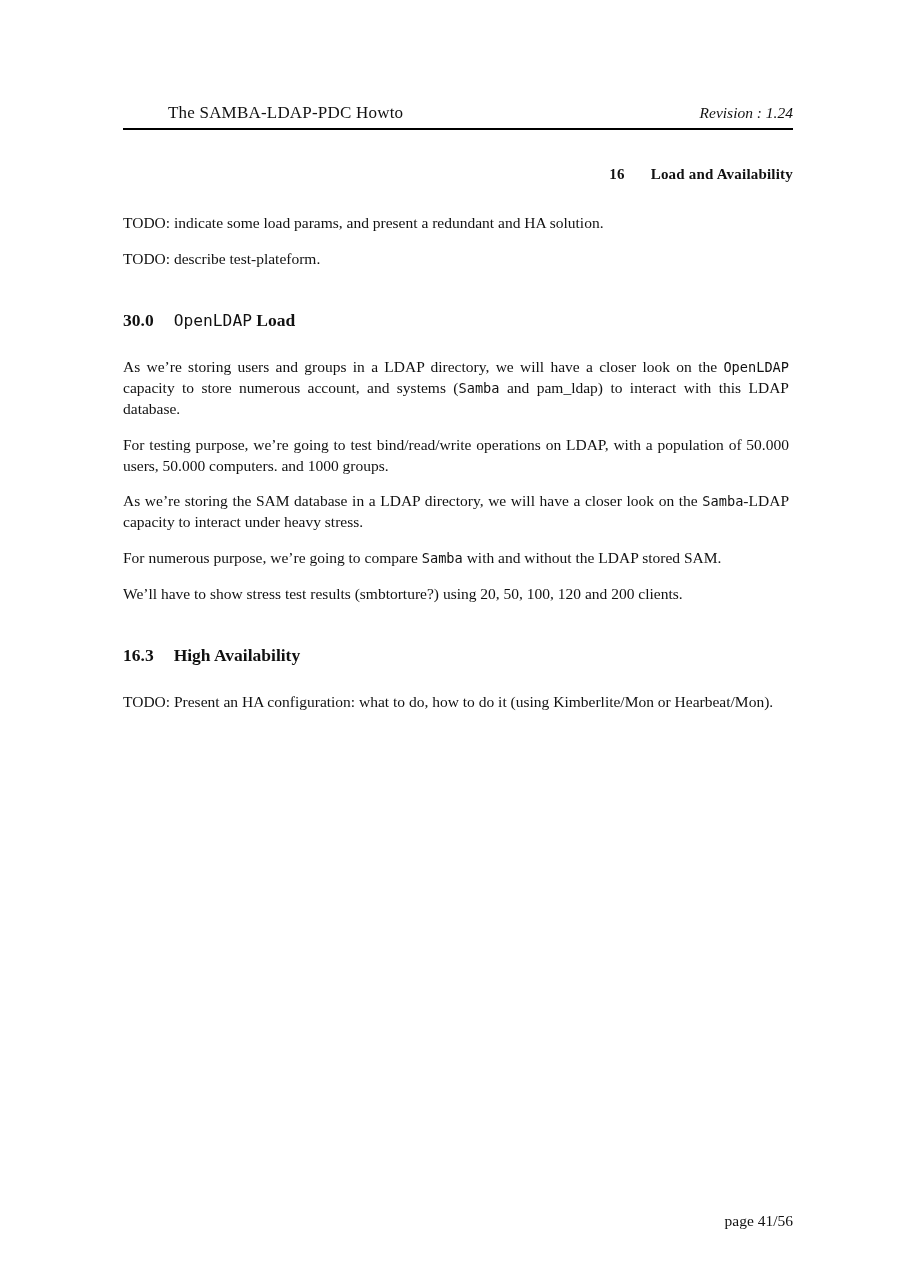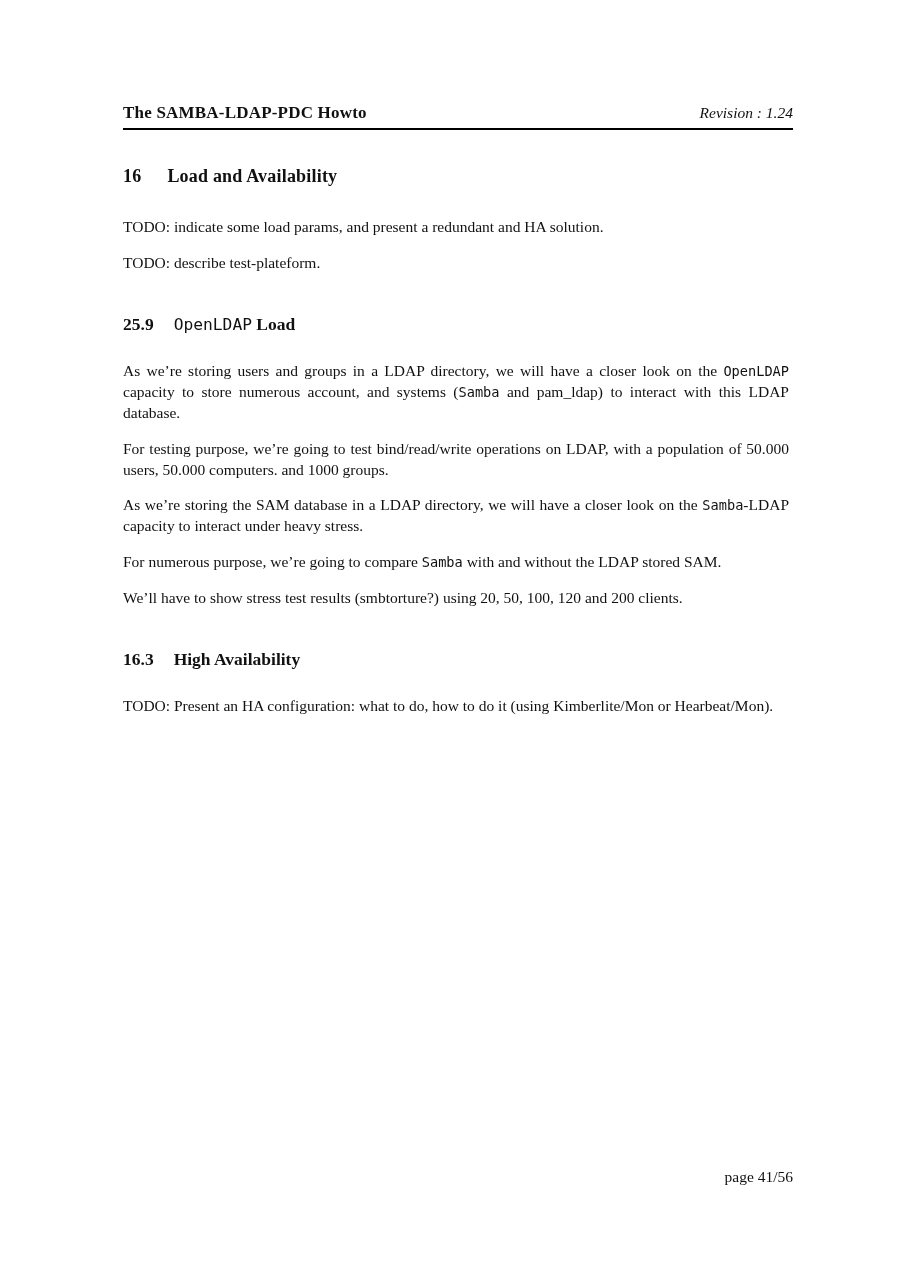--- a/index.html
+++ b/index.html
@@ -23,33 +23,35 @@
     width: 670px;
   }
   .doc-header {
     display: flex;
     justify-content: space-between;
     align-items: baseline;
     border-bottom: 2px solid #000000;
     padding-bottom: 5px;
   }
   .doc-title {
-    font-weight: bold;
+    font-weight: normal;
     font-size: 17px;
     letter-spacing: 0.2px;
+    margin-left: 45px;
   }
   .doc-revision {
     font-style: italic;
     font-size: 15.5px;
   }
   h1.section {
-    font-size: 18px;
+    font-size: 15px;
     font-weight: bold;
     margin: 36px 0 30px 0;
     letter-spacing: 0.2px;
+    text-align: right;
   }
   h1.section .h-num {
     margin-right: 26px;
   }
   h2.subsection {
     font-size: 17.5px;
     font-weight: bold;
     margin: 40px 0 26px 0;
   }
   h2.subsection .h-num {
@@ -65,21 +67,21 @@
     font-family: "DejaVu Sans Mono", monospace;
     font-size: 0.88em;
   }
   h2.subsection .mono {
     font-weight: 400;
     font-size: 0.93em;
   }
   .doc-footer {
     position: absolute;
     right: 113px;
-    top: 1168px;
+    top: 1212px;
     font-size: 15.5px;
   }
 </style>
 </head>
 <body>
 
 <div class="page">
   <div class="content">
 
     <div class="doc-header">
@@ -88,21 +90,21 @@
     </div>
 
     <h1 class="section">
       <span class="h-num">16</span><span>Load and Availability</span>
     </h1>
 
     <p class="body-par">TODO: indicate some load params, and present a redundant and HA solution.</p>
     <p class="body-par">TODO: describe test-plateform.</p>
 
     <h2 class="subsection">
-      <span class="h-num">25.9</span><span class="h-title"><span class="mono">OpenLDAP</span><span> Load</span></span>
+      <span class="h-num">30.0</span><span class="h-title"><span class="mono">OpenLDAP</span><span> Load</span></span>
     </h2>
 
     <p class="body-par"><span>As we’re storing users and groups in a LDAP directory, we will have a closer look on the </span><span class="mono">OpenLDAP</span><span> capacity to store numerous account, and systems (</span><span class="mono">Samba</span><span> and pam_ldap) to interact with this LDAP database.</span></p>
     <p class="body-par">For testing purpose, we’re going to test bind/read/write operations on LDAP, with a population of 50.000 users, 50.000 computers. and 1000 groups.</p>
 
 
     <p class="body-par"><span>As we’re storing the SAM database in a LDAP directory, we will have a closer look on the </span><span class="mono">Samba</span><span>-LDAP capacity to interact under heavy stress.</span></p>
     <p class="body-par"><span>For numerous purpose, we’re going to compare </span><span class="mono">Samba</span><span> with and without the LDAP stored SAM.</span></p>
     <p class="body-par">We’ll have to show stress test results (smbtorture?) using 20, 50, 100, 120 and 200 clients.</p>
 

